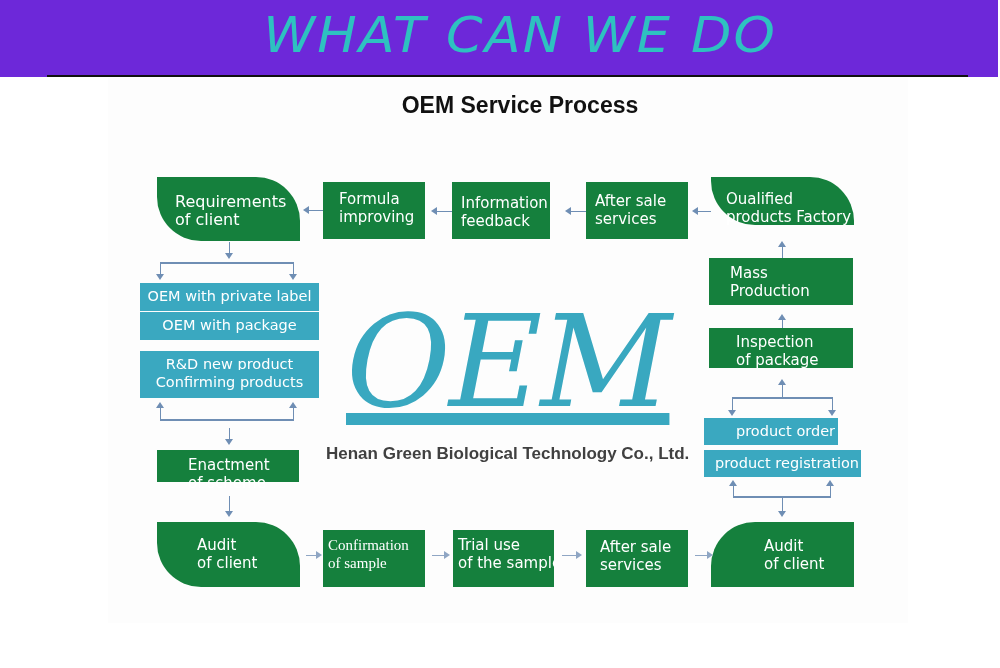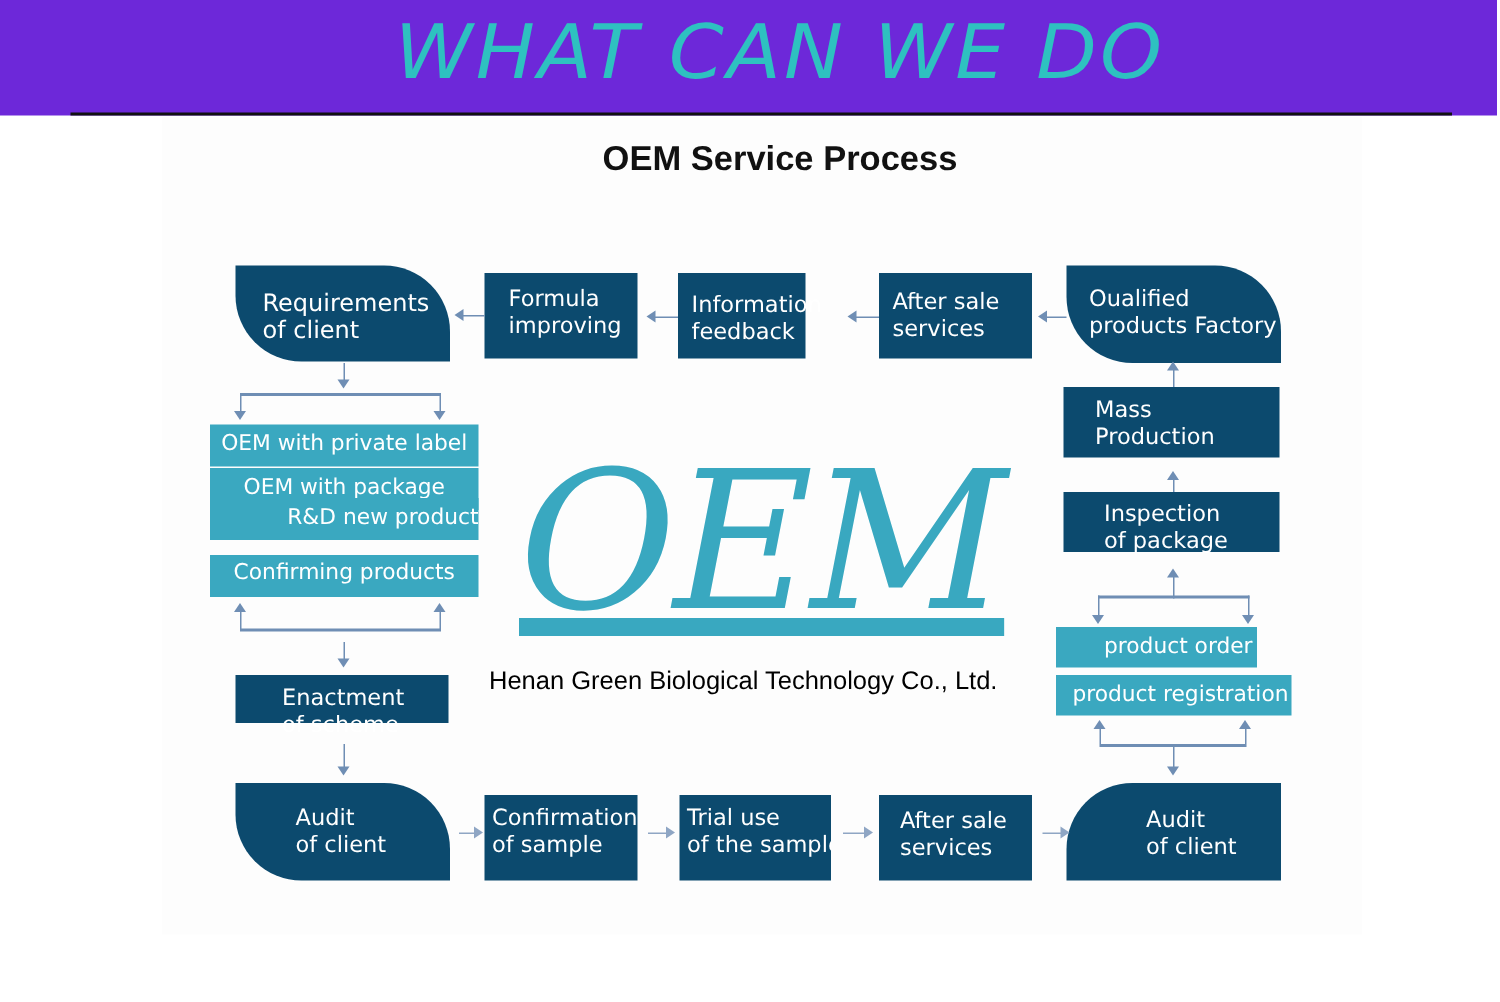--- a/index.html
+++ b/index.html
@@ -2,63 +2,63 @@
 <html><head>
 <meta charset="utf-8">
 <style>
   html,body{margin:0;padding:0;}
   body{width:1000px;height:668px;position:relative;background:#ffffff;overflow:hidden;font-family:"DejaVu Sans",sans-serif;}
   .banner{position:absolute;left:0;top:0;width:998px;height:77px;background:#6d28d9;}
   .banner-title{position:absolute;left:0;width:1040px;top:6px;text-align:center;color:#2ec1c0;font-family:"DejaVu Sans",sans-serif;font-size:50px;letter-spacing:2px;font-style:italic;transform:scaleX(1.05);font-weight:normal;}
   .rule{position:absolute;left:47px;top:75px;width:921px;height:2px;background:#111;}
   .panel{position:absolute;left:108px;top:78px;width:800px;height:545px;background:#fdfdfd;}
   .subtitle{position:absolute;left:0;width:1040px;top:92px;text-align:center;font-family:"Liberation Sans",sans-serif;font-weight:bold;font-size:23px;color:#111;}
-  .box{position:absolute;background:#0c4a6e;color:#fff;font-family:"DejaVu Sans",sans-serif;font-size:15px;line-height:18px;box-sizing:border-box;}
+  .box{position:absolute;background:#15803d;color:#fff;font-family:"DejaVu Sans",sans-serif;font-size:15px;line-height:18px;box-sizing:border-box;}
   .box span{display:block;}
   .leaf-tr{border-top-right-radius:44px;}
   .leaf-bl{border-bottom-left-radius:44px;}
   .leaf-tl{border-top-left-radius:44px;}
   .leaf-br{border-bottom-right-radius:44px;}
   .line{position:absolute;background:#6f8eb4;}
   .ah{position:absolute;width:0;height:0;}
   .ah-l{border-top:4px solid transparent;border-bottom:4px solid transparent;border-right:6px solid #6f8eb4;}
   .ah-r{border-top:4px solid transparent;border-bottom:4px solid transparent;border-left:6px solid #8fa6c4;}
   .ah-d{border-left:4px solid transparent;border-right:4px solid transparent;border-top:6px solid #6f8eb4;}
   .ah-u{border-left:4px solid transparent;border-right:4px solid transparent;border-bottom:6px solid #6f8eb4;}
   .big-oem{position:absolute;left:346px;top:292px;font-family:"DejaVu Serif",serif;font-style:italic;font-size:128px;color:#39a8c0;letter-spacing:-2px;line-height:140px;text-decoration:underline;}
-  .company{position:absolute;left:326px;top:444px;font-family:"Liberation Sans",sans-serif;font-size:17px;color:#000000;}
+  .company{position:absolute;left:326px;top:444px;font-family:"Liberation Sans",sans-serif;font-size:17px;color:#404040;font-weight:bold;}
   .stack-row{position:absolute;background:#3aa8c0;color:#fff;font-size:14.5px;text-align:center;line-height:27px;}
 </style>
 </head>
 <body>
 
 <div class="banner">
   <div class="banner-title">WHAT CAN WE DO</div>
 </div>
 <div class="rule"></div>
 <div class="panel"></div>
 <div class="subtitle">OEM Service Process</div>
 
 <div class="box leaf-tr leaf-bl" style="left:157px;top:177px;width:143px;height:64px;padding:16px 0 0 18px;font-size:16px;">
   <span>Requirements</span>
   <span>of client</span>
 </div>
 <div class="box" style="left:323px;top:182px;width:102px;height:57px;padding:8px 0 16px 16px;">
   <span>Formula</span>
   <span>improving</span>
 </div>
-<div class="box" style="left:452px;top:182px;width:85px;height:57px;padding:12px 0 0 9px;">
+<div class="box" style="left:452px;top:182px;width:98px;height:57px;padding:12px 0 0 9px;">
   <span>Information</span>
   <span>feedback</span>
 </div>
 <div class="box" style="left:586px;top:182px;width:102px;height:57px;padding:10px 0 0 9px;">
   <span>After sale</span>
   <span>services</span>
 </div>
-<div class="box leaf-tr leaf-bl" style="left:711px;top:177px;width:143px;height:65px;padding:13px 0 0 15px;">
+<div class="box leaf-tr leaf-bl" style="left:711px;top:177px;width:143px;height:48px;padding:13px 0 0 15px;">
   <span>Oualified</span>
   <span>products Factory</span>
 </div>
 
 <div class="line" style="left:308px;top:210px;width:15px;height:1px;"></div>
 <div class="ah ah-l" style="left:303px;top:206px;"></div>
 <div class="line" style="left:436px;top:211px;width:16px;height:1px;"></div>
 <div class="ah ah-l" style="left:431px;top:207px;"></div>
 <div class="line" style="left:570px;top:211px;width:16px;height:1px;"></div>
 <div class="ah ah-l" style="left:565px;top:207px;"></div>
@@ -68,21 +68,21 @@
 <div class="line" style="left:229px;top:242px;width:1px;height:14px;"></div>
 <div class="ah ah-d" style="left:225px;top:253px;"></div>
 <div class="line" style="left:160px;top:262px;width:134px;height:2px;"></div>
 <div class="line" style="left:160px;top:262px;width:1px;height:14px;"></div>
 <div class="ah ah-d" style="left:156px;top:274px;"></div>
 <div class="line" style="left:293px;top:262px;width:1px;height:14px;"></div>
 <div class="ah ah-d" style="left:289px;top:274px;"></div>
 
 <div class="stack-row" style="left:140px;top:283px;width:179px;height:28px;">OEM with private label</div>
 <div class="stack-row" style="left:140px;top:312px;width:179px;height:28px;">OEM with package</div>
-<div class="stack-row" style="left:140px;top:332px;width:179px;height:28px;text-align:right;">R&amp;D new product</div>
+<div class="stack-row" style="left:140px;top:351px;width:179px;height:28px;">R&amp;D new product</div>
 <div class="stack-row" style="left:140px;top:370px;width:179px;height:28px;line-height:24px;">Confirming products</div>
 
 <div class="ah ah-u" style="left:156px;top:402px;"></div>
 <div class="line" style="left:160px;top:404px;width:1px;height:16px;"></div>
 <div class="ah ah-u" style="left:289px;top:402px;"></div>
 <div class="line" style="left:293px;top:404px;width:1px;height:16px;"></div>
 <div class="line" style="left:160px;top:419px;width:134px;height:2px;"></div>
 <div class="line" style="left:229px;top:428px;width:1px;height:12px;"></div>
 <div class="ah ah-d" style="left:225px;top:439px;"></div>
 
@@ -124,21 +124,21 @@
 <div class="ah ah-u" style="left:826px;top:480px;"></div>
 <div class="line" style="left:830px;top:482px;width:1px;height:14px;"></div>
 <div class="line" style="left:733px;top:496px;width:98px;height:2px;"></div>
 <div class="line" style="left:782px;top:498px;width:1px;height:14px;"></div>
 <div class="ah ah-d" style="left:778px;top:511px;"></div>
 
 <div class="box leaf-tr leaf-bl" style="left:157px;top:522px;width:143px;height:65px;padding:14px 0 0 40px;">
   <span>Audit</span>
   <span>of client</span>
 </div>
-<div class="box" style="left:323px;top:530px;width:102px;height:57px;padding:6px 0 0 5px;">
+<div class="box" style="left:323px;top:530px;width:102px;height:57px;padding:6px 0 0 5px;font-family:Liberation Serif, serif;">
   <span>Confirmation</span>
   <span>of sample</span>
 </div>
 <div class="box" style="left:453px;top:530px;width:101px;height:57px;padding:6px 0 0 5px;white-space:nowrap;overflow:hidden;">
   <span>Trial use</span>
   <span>of the sample</span>
 </div>
 <div class="box" style="left:586px;top:530px;width:102px;height:57px;padding:8px 0 0 14px;">
   <span>After sale</span>
   <span>services</span>

